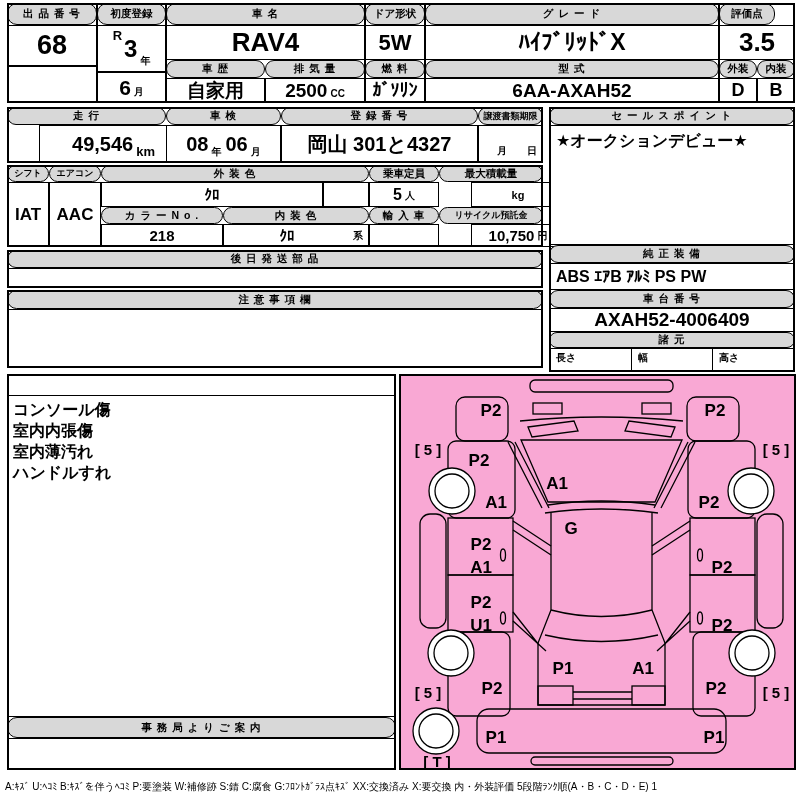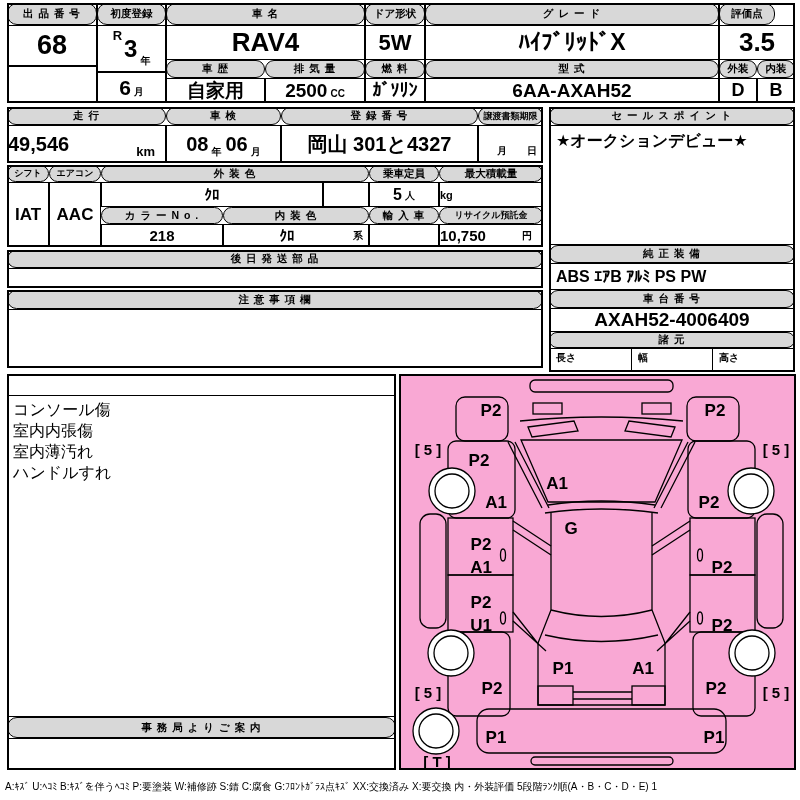--- a/index.html
+++ b/index.html
@@ -7,25 +7,25 @@
          font-family:"Liberation Sans","DejaVu Sans",sans-serif;color:#000;overflow:hidden;}
   .cell{position:absolute;box-sizing:border-box;border:1px solid #000;background:#fff;
         display:flex;align-items:center;justify-content:center;white-space:nowrap;overflow:hidden;}
   .hdr{background:#d8d8d8;font-size:10.5px;font-weight:bold;letter-spacing:1px;border-radius:10px;}
   .hdr.sm{font-size:9px;letter-spacing:0;}
   .val{font-weight:bold;}
   .thick{position:absolute;box-sizing:border-box;border:2px solid #000;pointer-events:none;background:transparent;}
   .vl{position:absolute;width:2px;background:#000;}
   .unit{font-size:10px;font-weight:bold;margin-left:3px;align-self:flex-end;margin-bottom:3px;}
   .left-al{justify-content:flex-start;padding-left:6px;}
-  .right-al{justify-content:space-between;padding-right:10px;}
+  .right-al{justify-content:center;padding-right:10px;margin-left:32px;}
   .top-al{align-items:flex-start;}
   .era{font-size:13px;font-weight:bold;align-self:flex-start;margin-top:2px;margin-right:2px;}
   .content-lines{position:absolute;box-sizing:border-box;border:1px solid #000;background:#fff;
-                 padding:3px 5px;font-weight:normal;font-size:16px;line-height:21px;}
+                 padding:3px 5px;font-weight:bold;font-size:16px;line-height:21px;}
   .legend{position:absolute;font-size:10px;white-space:nowrap;}
   .diagram{position:absolute;box-sizing:border-box;border:2px solid #000;background:#f9a8d4;}
   svg text{font-family:"Liberation Sans","DejaVu Sans",sans-serif;font-weight:bold;}
 </style>
 </head>
 <body>
 
 <div class="sheet">
 
   <div class="cell hdr" style="left:7px;top:3px;width:90px;height:22px">出 品 番 号</div>

